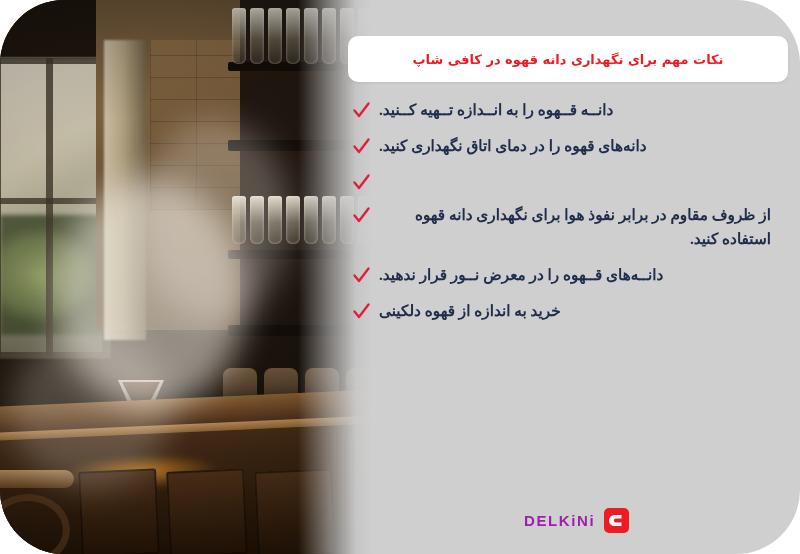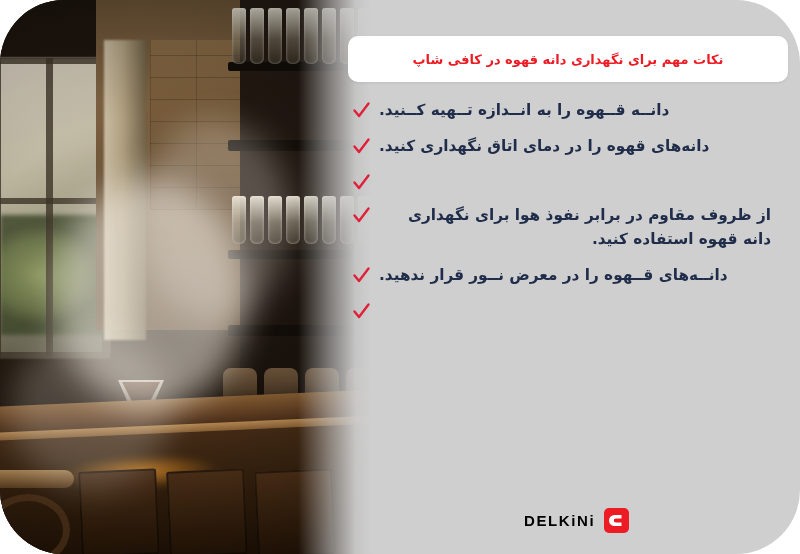--- a/index.html
+++ b/index.html
@@ -132,33 +132,33 @@
 
   
   .panel-right{position:absolute;left:348px;top:0;width:452px;height:554px;}
 
   .title-wrap{position:absolute;left:0;top:36px;width:440px;height:46px;
      background:#ffffff;border-radius:10px;display:flex;align-items:center;
      justify-content:center;box-shadow:0 1px 3px rgba(0,0,0,.08);}
   .title{color:#ED1B24;font-size:13px;font-weight:bold;white-space:nowrap;
      letter-spacing:-.2px;}
 
-  .list{position:absolute;left:4px;top:98px;width:438px;}
+  .list{position:absolute;left:4px;top:98px;width:438px;font-family:Liberation Serif, serif;}
   .item{display:flex;align-items:flex-start;justify-content:flex-end;
         gap:8px;margin-bottom:11px;}
   .check{flex:0 0 auto;width:19px;height:19px;margin-top:3px;}
   .check svg{display:block;width:19px;height:19px;}
   .item-text{color:#1F2D4A;font-size:15.3px;font-weight:bold;line-height:1.62;
      text-align:right;max-width:392px;}
 
   .logo{position:absolute;left:176px;top:508px;display:flex;align-items:center;gap:9px;}
   .logo-mark{width:25px;height:25px;border-radius:5px;background:#ED1B24;
      position:relative;flex:0 0 auto;}
   .logo-mark svg{position:absolute;left:0;top:0;}
-  .logo-text{color:#000000;font-size:15px;font-weight:bold;letter-spacing:1.6px;
+  .logo-text{color:#a21caf;font-size:15px;font-weight:bold;letter-spacing:1.6px;
      font-family:"Liberation Sans",sans-serif;}
 </style>
 </head>
 <body>
 
 <div class="canvas">
   <div class="card">
 
     <div class="photo">
       <div class="photo-scene">
@@ -295,20 +295,21 @@
           <div class="item-text">دانــه‌های قــهوه را در معرض نــور قرار ندهید.</div>
           <div class="check">
             <svg viewBox="0 0 19 19">
                 <path d="M2.5 9.5 L7 15 L16.5 2.5" fill="none" stroke="#E0203A" stroke-width="2.4" stroke-linecap="round" stroke-linejoin="round"></path>
               </svg>
           </div>
         </div>
 
 
         <div class="item">
+          <div class="item-text">خرید به اندازه از قهوه دلکینی</div>
           <div class="check">
             <svg viewBox="0 0 19 19">
                 <path d="M2.5 9.5 L7 15 L16.5 2.5" fill="none" stroke="#E0203A" stroke-width="2.4" stroke-linecap="round" stroke-linejoin="round"></path>
               </svg>
           </div>
         </div>
 
       </div>
 
       <div class="logo">

